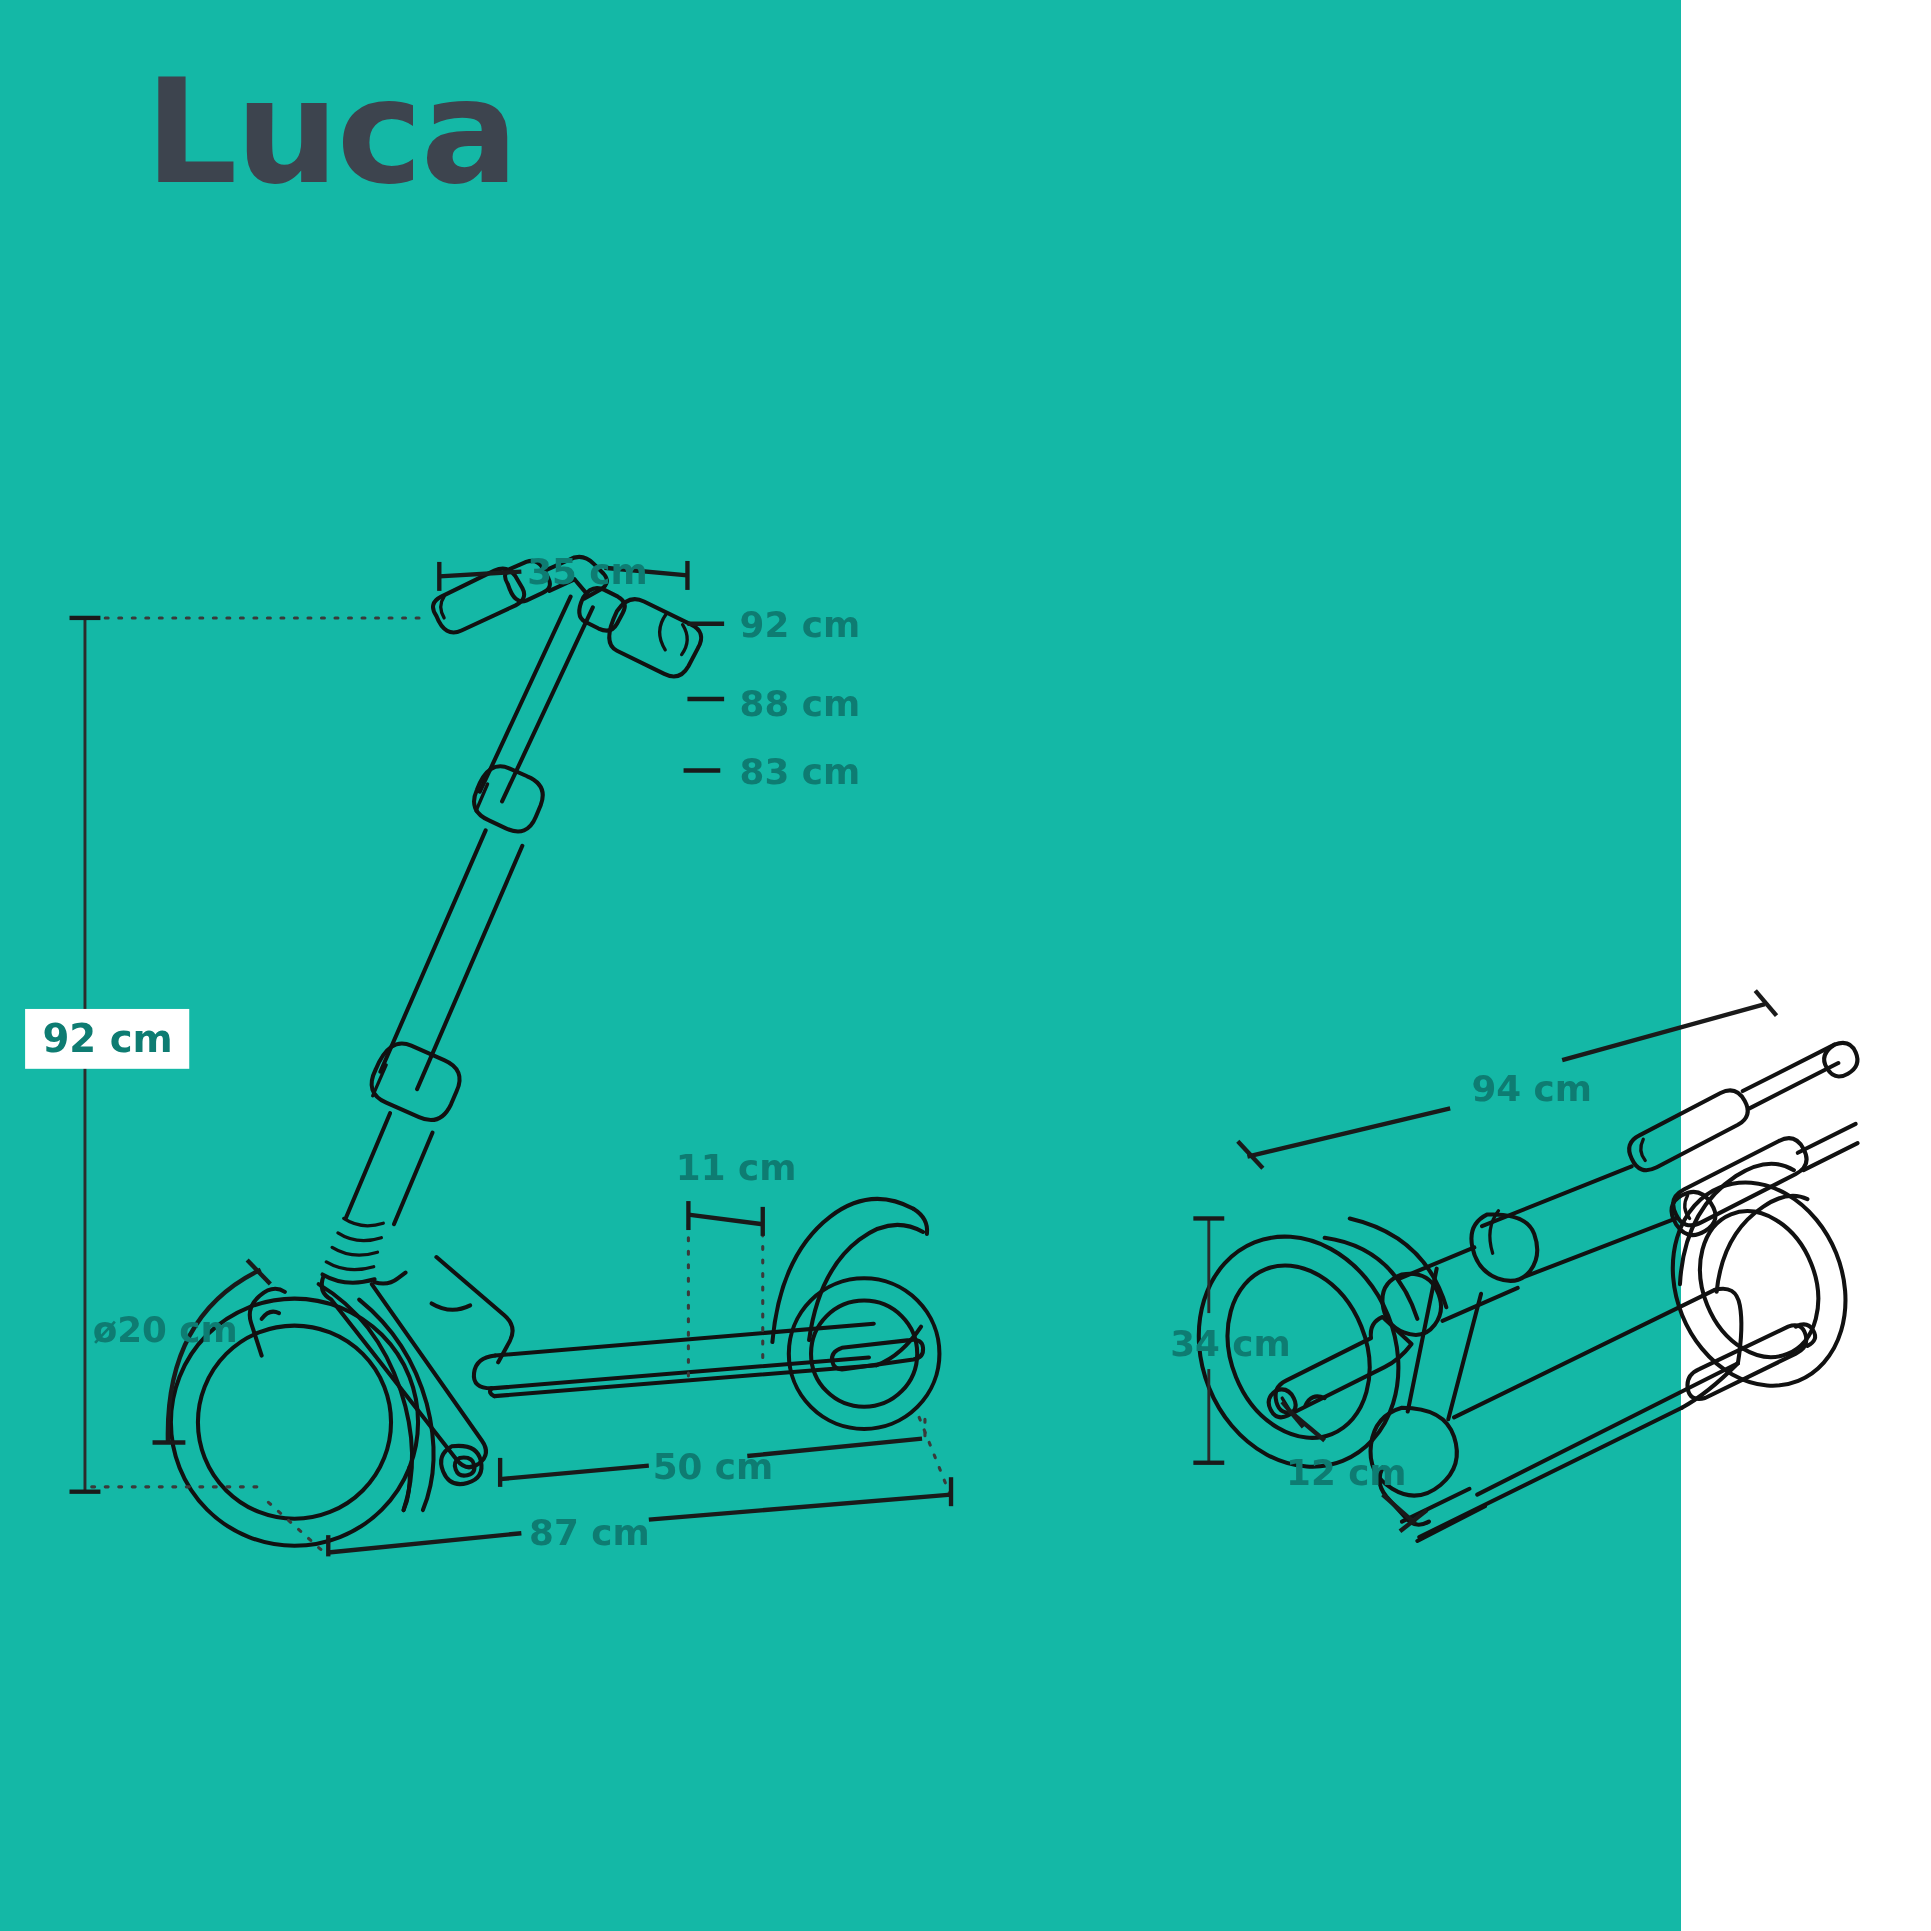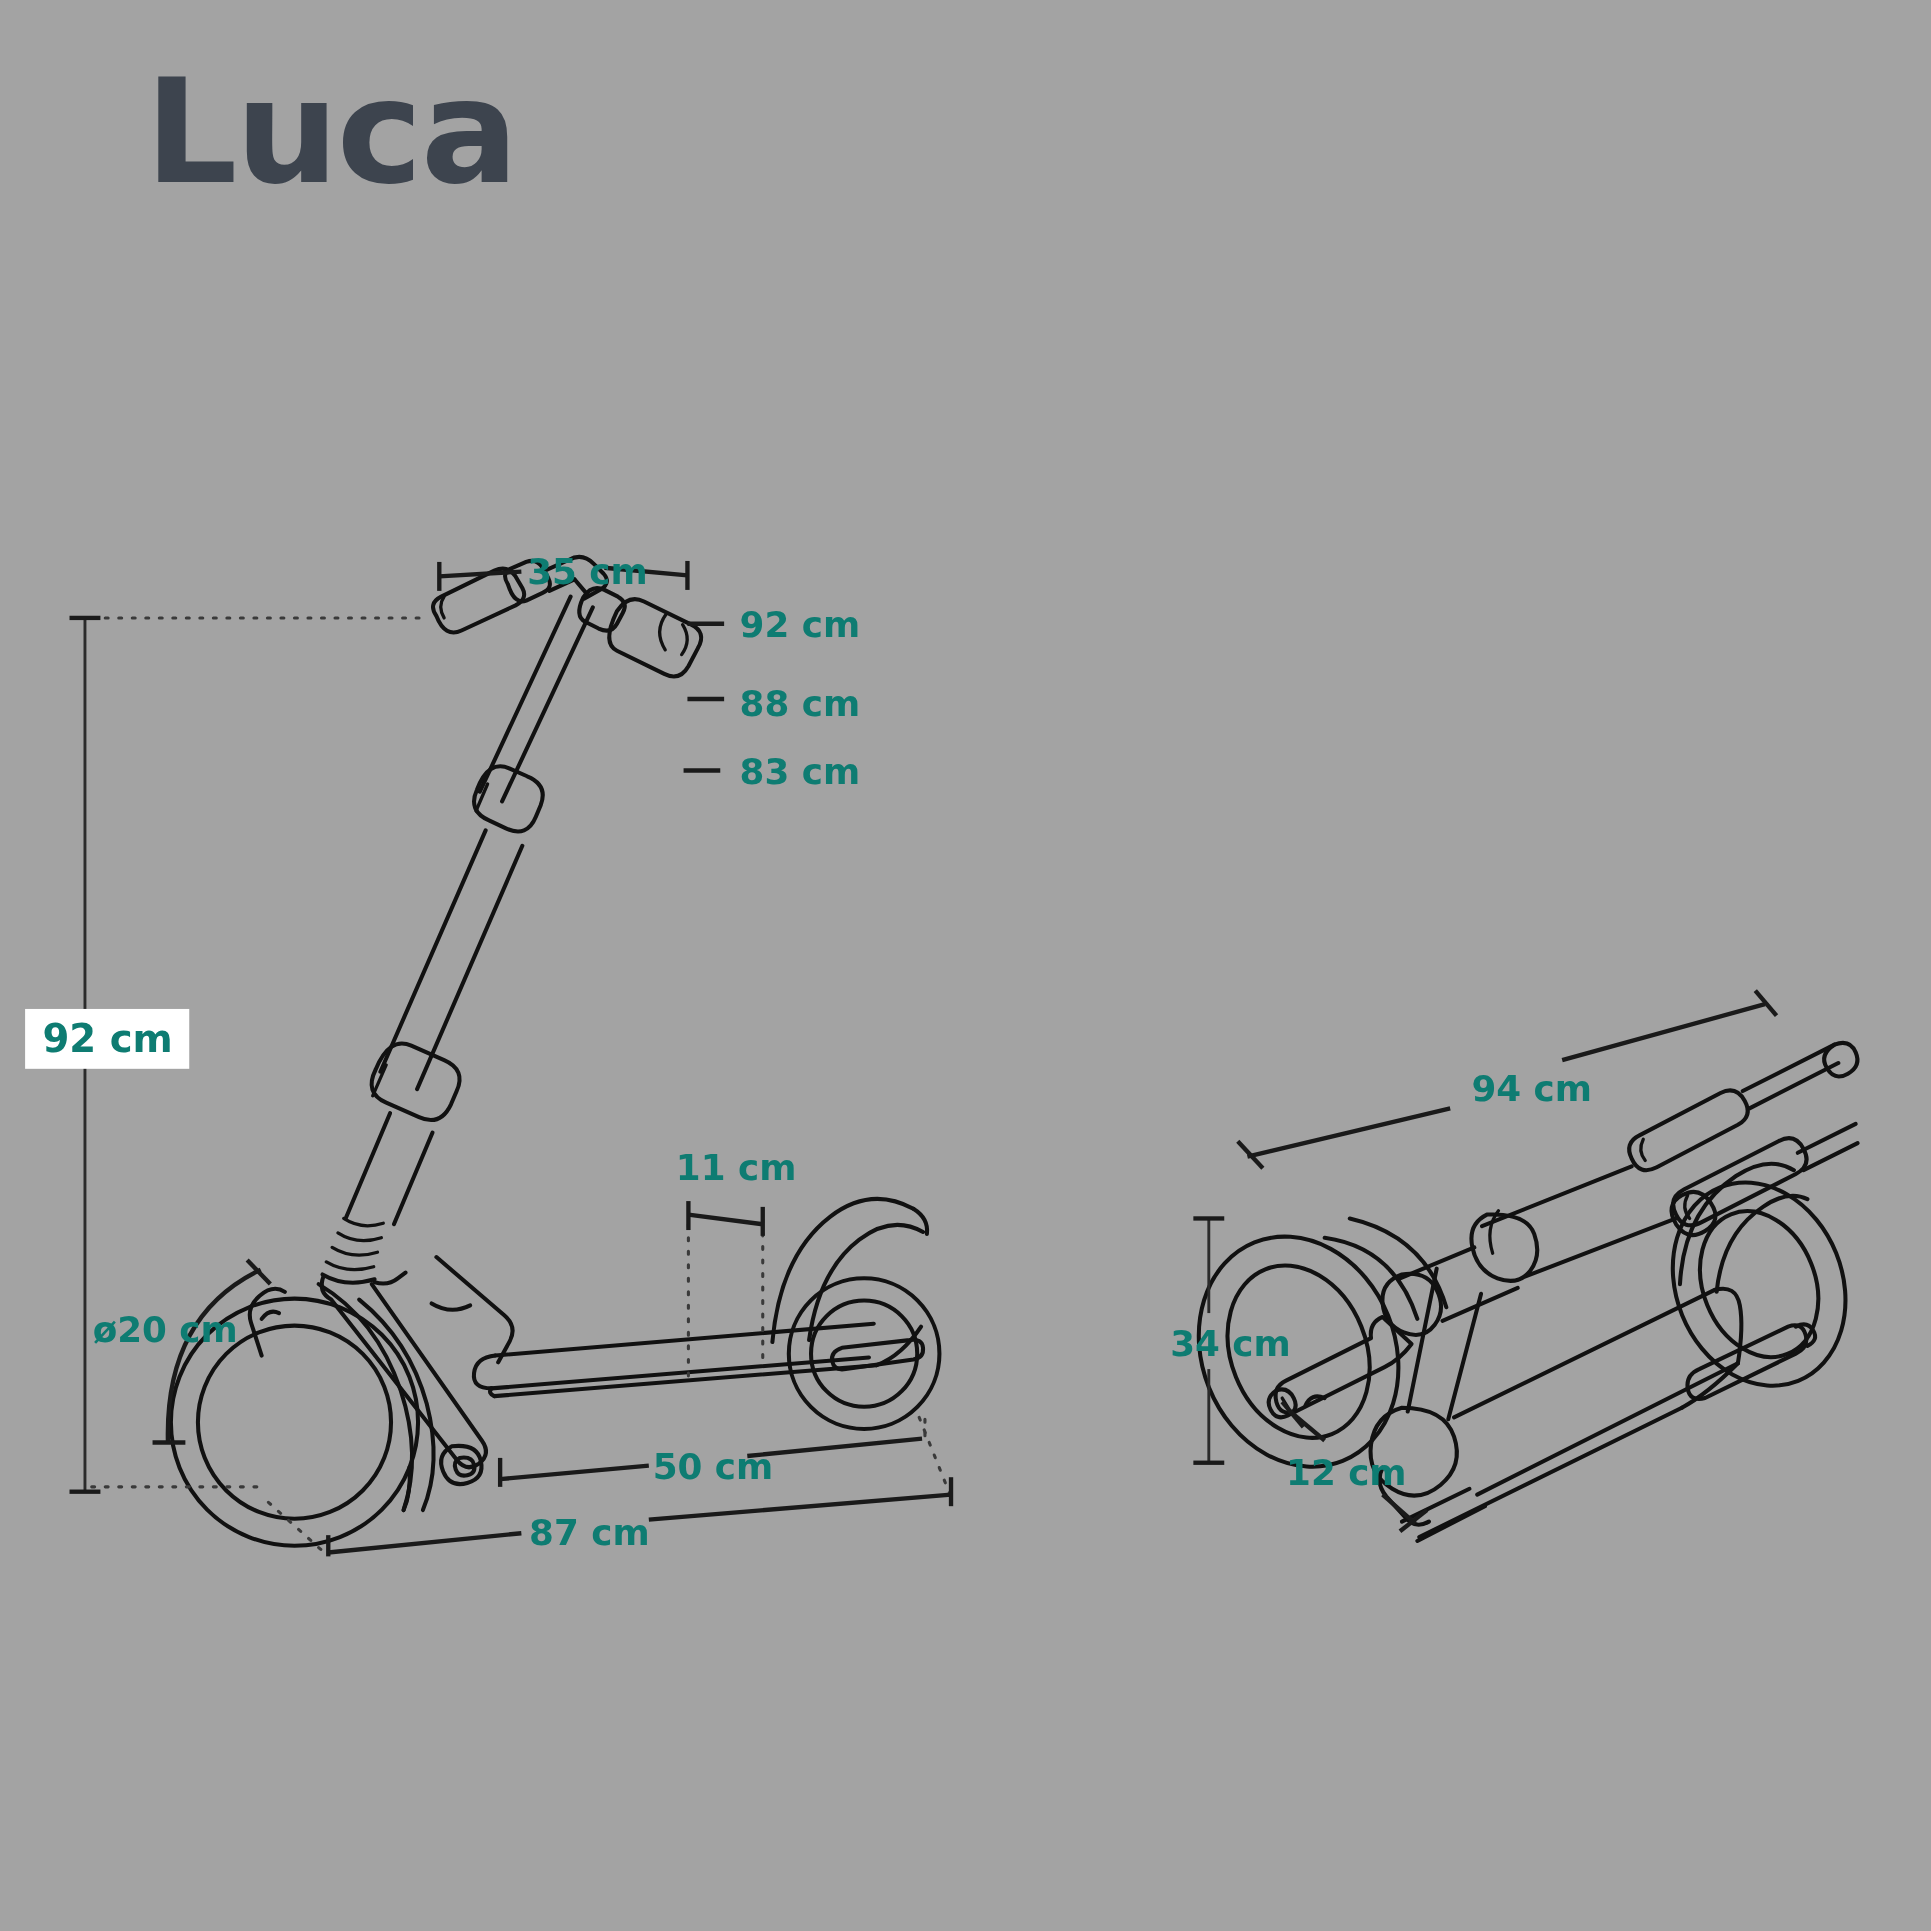--- a/index.html
+++ b/index.html
@@ -9,23 +9,23 @@
   }
   body {
     width: 1931px;
     height: 1931px;
     font-family: "DejaVu Sans", sans-serif;
     overflow: hidden;
     position: relative;
   }
   #page {
     position: relative;
-    width: 1931px;
+    width: 1681px;
     height: 1931px;
-    background: #a3a3a3;
+    background: #14b8a6;
   }
   #product-title {
     position: absolute;
     left: 145px;
     top: 56px;
     font-family: "DejaVu Sans", sans-serif;
     font-size: 145px;
     font-weight: 700;
     color: #3d444e;
     letter-spacing: -1.9px;

